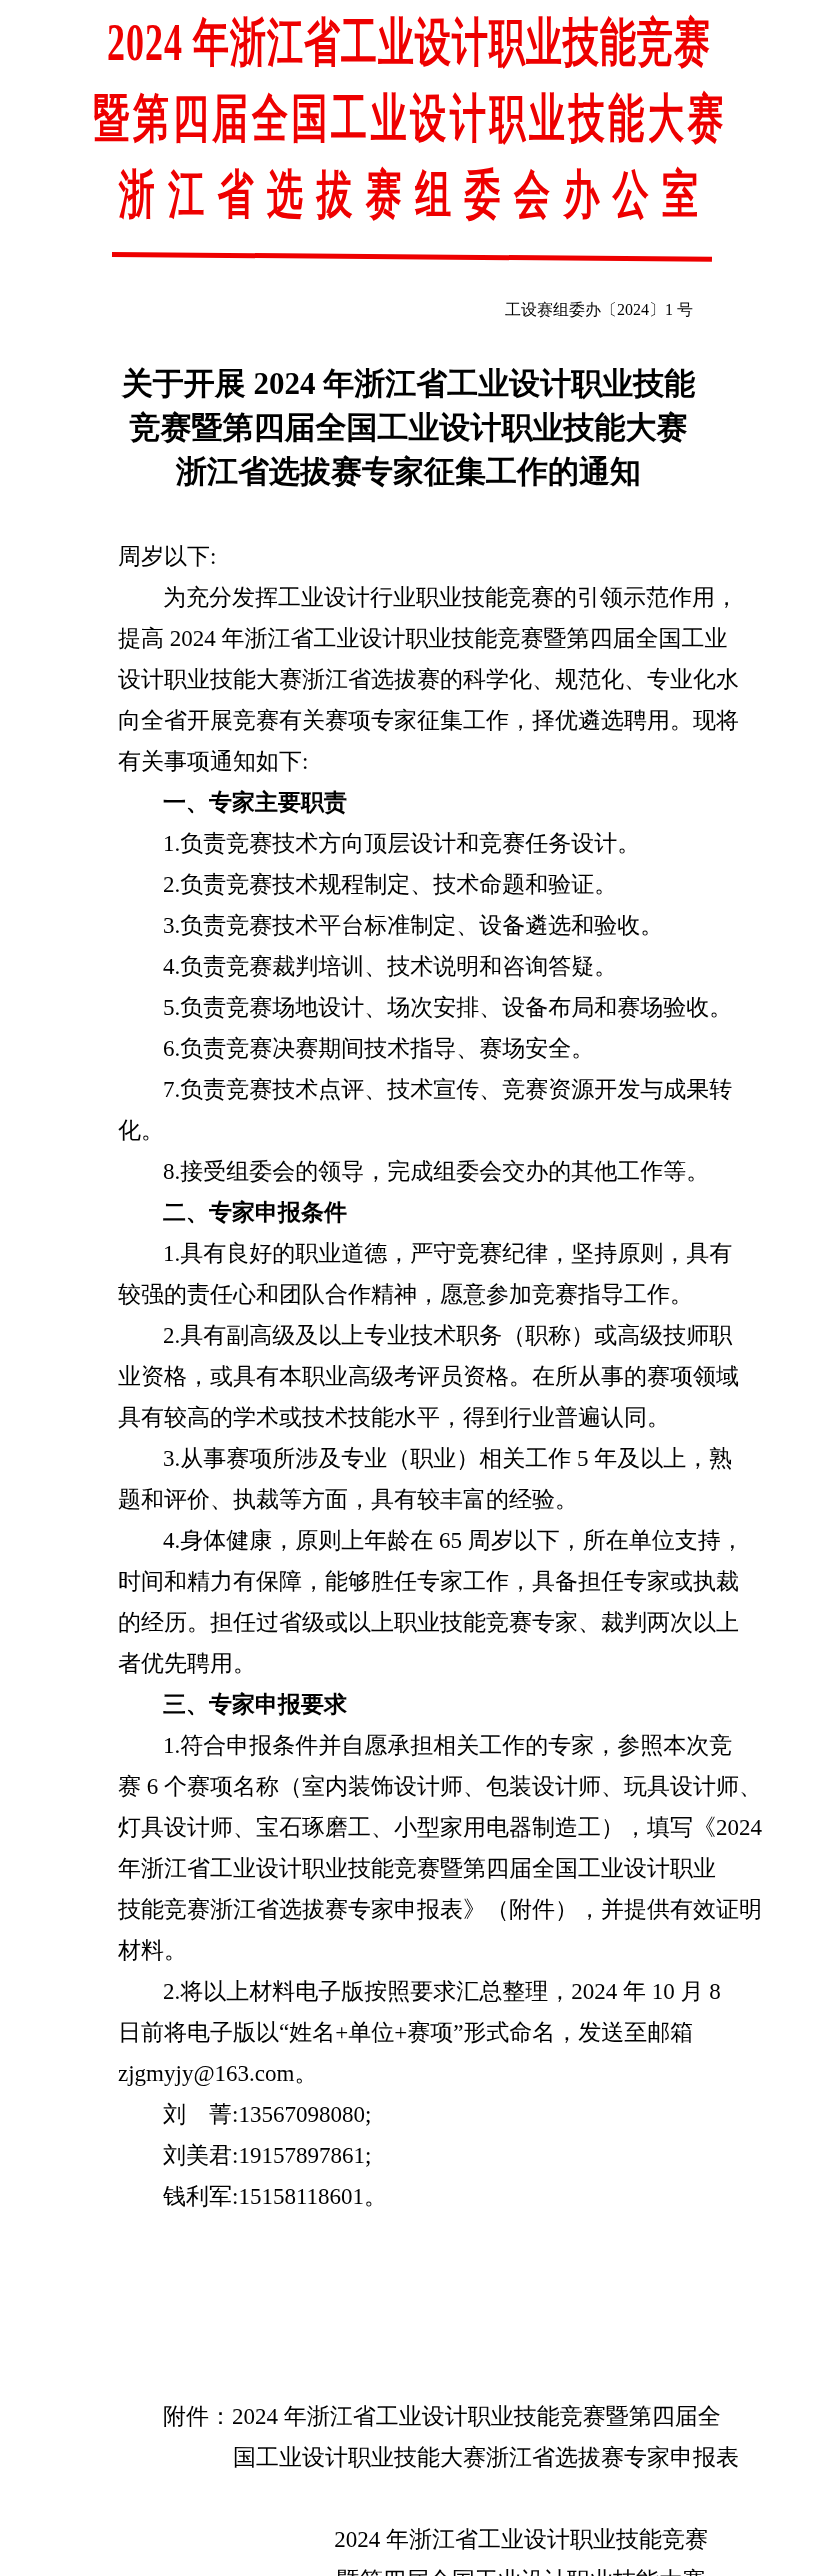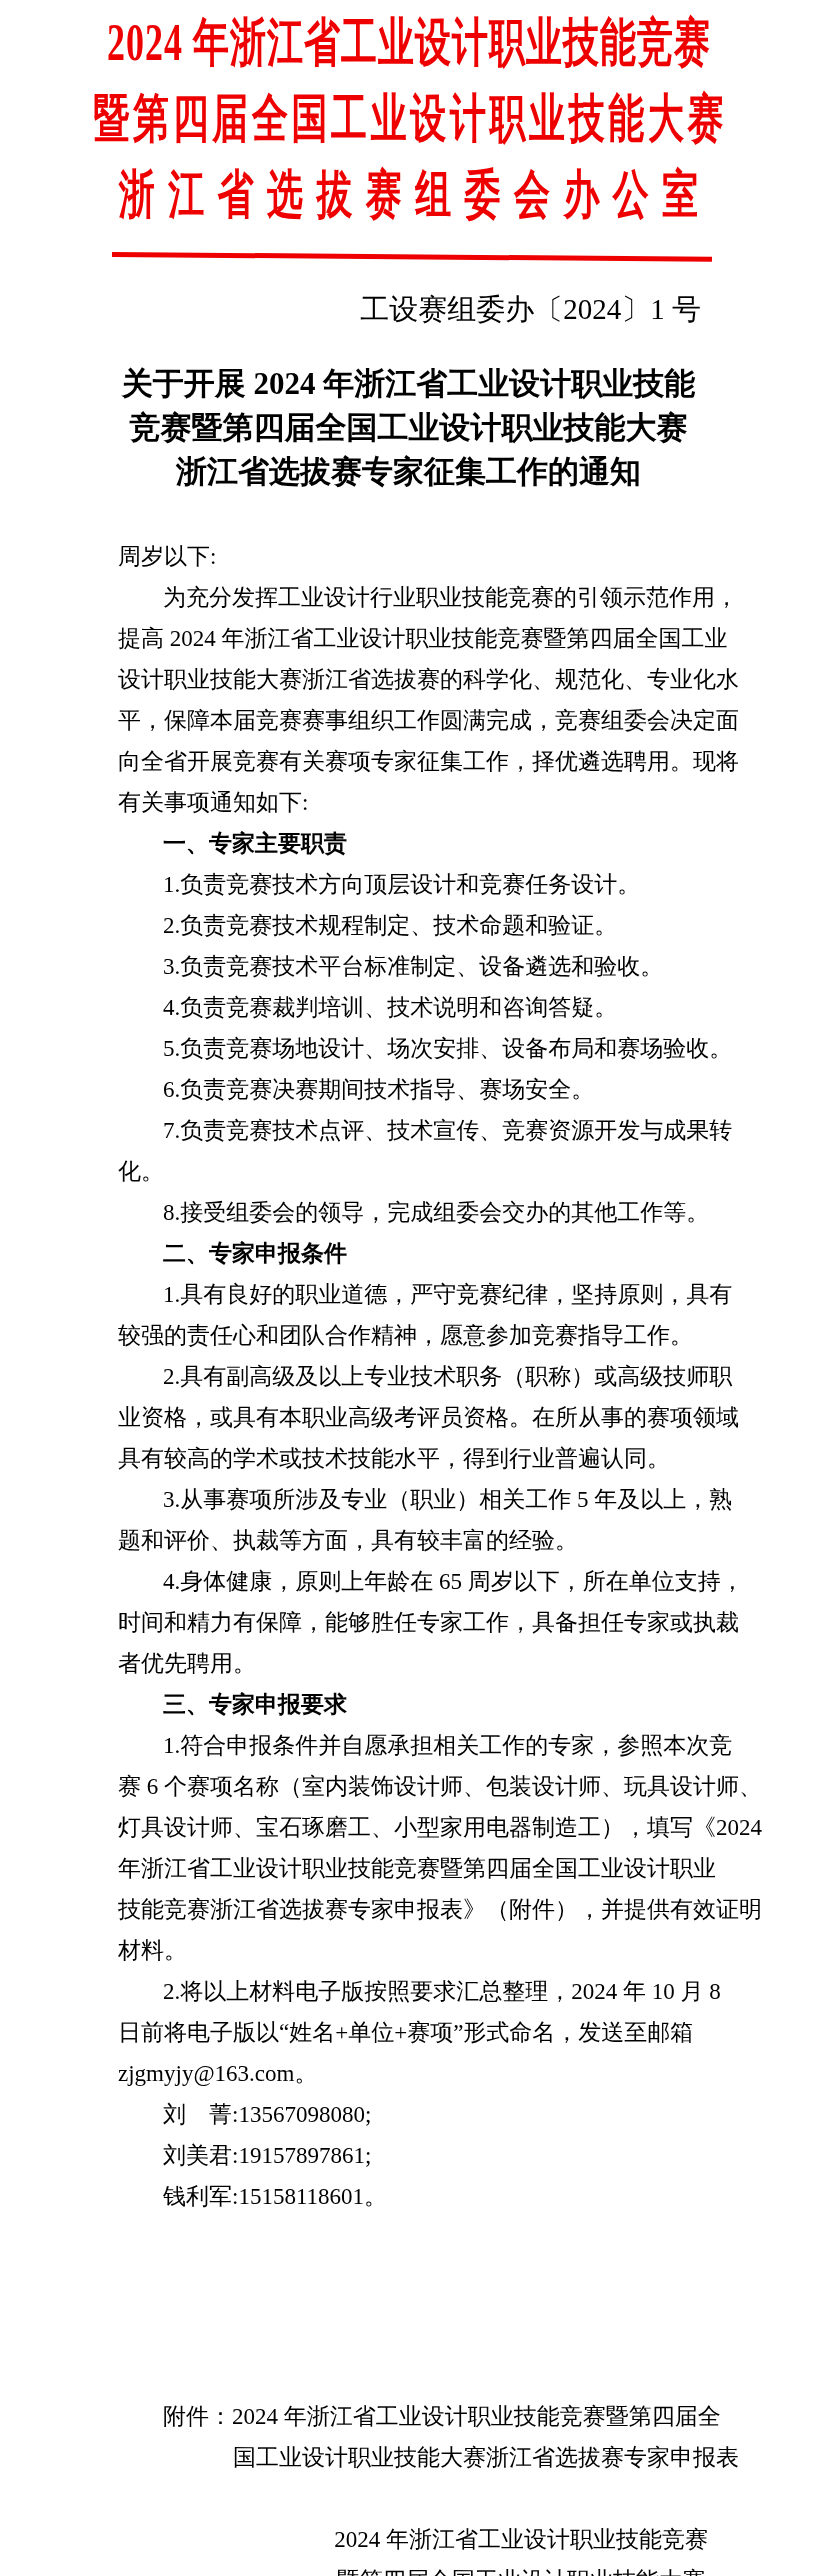--- a/index.html
+++ b/index.html
@@ -15,21 +15,21 @@
   .hdr-line > span { display:inline-block; font-size:36px; white-space:nowrap;
                      transform:scaleY(1.45); }
   .hdr-0 > span { letter-spacing:1px;  margin-right:-1px; }
   .hdr-1 > span { letter-spacing:3.6px;  margin-right:-3.6px; }
   .hdr-2 > span { letter-spacing:13.4px; margin-right:-13.4px; }
 
   .redline { position:absolute; left:112px; top:252px; width:600px; height:4.6px;
              background:#ee0000; transform:rotate(0.45deg); transform-origin:left center; }
 
   
-  .docnum { position:absolute; top:294px; right:117px; font-size:29px;
+  .docnum { position:absolute; top:294px; right:125px; font-size:16px;
             line-height:31px; white-space:nowrap; }
 
   
   .title { position:absolute; top:362px; left:115px; width:587px; text-align:center;
            font-weight:700; }
   .title-line { height:44px; line-height:44px; font-size:31px; white-space:nowrap;text-align:center; }
 
   
   .body { position:absolute; top:536px; left:118px; width:623px; font-size:23px; }
   .ln { height:41px; line-height:41px; white-space:nowrap; }
@@ -69,21 +69,20 @@
       <div class="title-line">关于开展 2024 年浙江省工业设计职业技能</div>
       <div class="title-line">竞赛暨第四届全国工业设计职业技能大赛</div>
       <div class="title-line">浙江省选拔赛专家征集工作的通知</div>
     </div>
 
   <div class="body">
       <div class="ln">周岁以下:</div>
       <div class="ln ind-p">为充分发挥工业设计行业职业技能竞赛的引领示范作用，</div>
       <div class="ln">提高 2024 年浙江省工业设计职业技能竞赛暨第四届全国工业</div>
       <div class="ln">设计职业技能大赛浙江省选拔赛的科学化、规范化、专业化水</div>
-      <div class="ln">平，保障本届竞赛赛事组织工作圆满完成，竞赛组委会决定面</div>
       <div class="ln">向全省开展竞赛有关赛项专家征集工作，择优遴选聘用。现将</div>
       <div class="ln">有关事项通知如下:</div>
       <div class="ln ind-p hd">一、专家主要职责</div>
       <div class="ln ind-p">1.负责竞赛技术方向顶层设计和竞赛任务设计。</div>
       <div class="ln ind-p">2.负责竞赛技术规程制定、技术命题和验证。</div>
       <div class="ln ind-p">3.负责竞赛技术平台标准制定、设备遴选和验收。</div>
       <div class="ln ind-p">4.负责竞赛裁判培训、技术说明和咨询答疑。</div>
       <div class="ln ind-p">5.负责竞赛场地设计、场次安排、设备布局和赛场验收。</div>
       <div class="ln ind-p">6.负责竞赛决赛期间技术指导、赛场安全。</div>
       <div class="ln ind-p">7.负责竞赛技术点评、技术宣传、竞赛资源开发与成果转</div>
@@ -92,20 +91,21 @@
       <div class="ln ind-p hd">二、专家申报条件</div>
       <div class="ln ind-p">1.具有良好的职业道德，严守竞赛纪律，坚持原则，具有</div>
       <div class="ln">较强的责任心和团队合作精神，愿意参加竞赛指导工作。</div>
       <div class="ln ind-p">2.具有副高级及以上专业技术职务（职称）或高级技师职</div>
       <div class="ln">业资格，或具有本职业高级考评员资格。在所从事的赛项领域</div>
       <div class="ln">具有较高的学术或技术技能水平，得到行业普遍认同。</div>
       <div class="ln ind-p">3.从事赛项所涉及专业（职业）相关工作 5 年及以上，熟</div>
       <div class="ln">题和评价、执裁等方面，具有较丰富的经验。</div>
       <div class="ln ind-p">4.身体健康，原则上年龄在 65 周岁以下，所在单位支持，</div>
       <div class="ln">时间和精力有保障，能够胜任专家工作，具备担任专家或执裁</div>
+      <div class="ln">的经历。担任过省级或以上职业技能竞赛专家、裁判两次以上</div>
       <div class="ln">者优先聘用。</div>
       <div class="ln ind-p hd">三、专家申报要求</div>
       <div class="ln ind-p">1.符合申报条件并自愿承担相关工作的专家，参照本次竞</div>
       <div class="ln">赛 6 个赛项名称（室内装饰设计师、包装设计师、玩具设计师、</div>
       <div class="ln">灯具设计师、宝石琢磨工、小型家用电器制造工），填写《2024</div>
       <div class="ln">年浙江省工业设计职业技能竞赛暨第四届全国工业设计职业</div>
       <div class="ln">技能竞赛浙江省选拔赛专家申报表》（附件），并提供有效证明</div>
       <div class="ln">材料。</div>
       <div class="ln ind-p">2.将以上材料电子版按照要求汇总整理，2024 年 10 月 8</div>
       <div class="ln">日前将电子版以“姓名+单位+赛项”形式命名，发送至邮箱</div>

